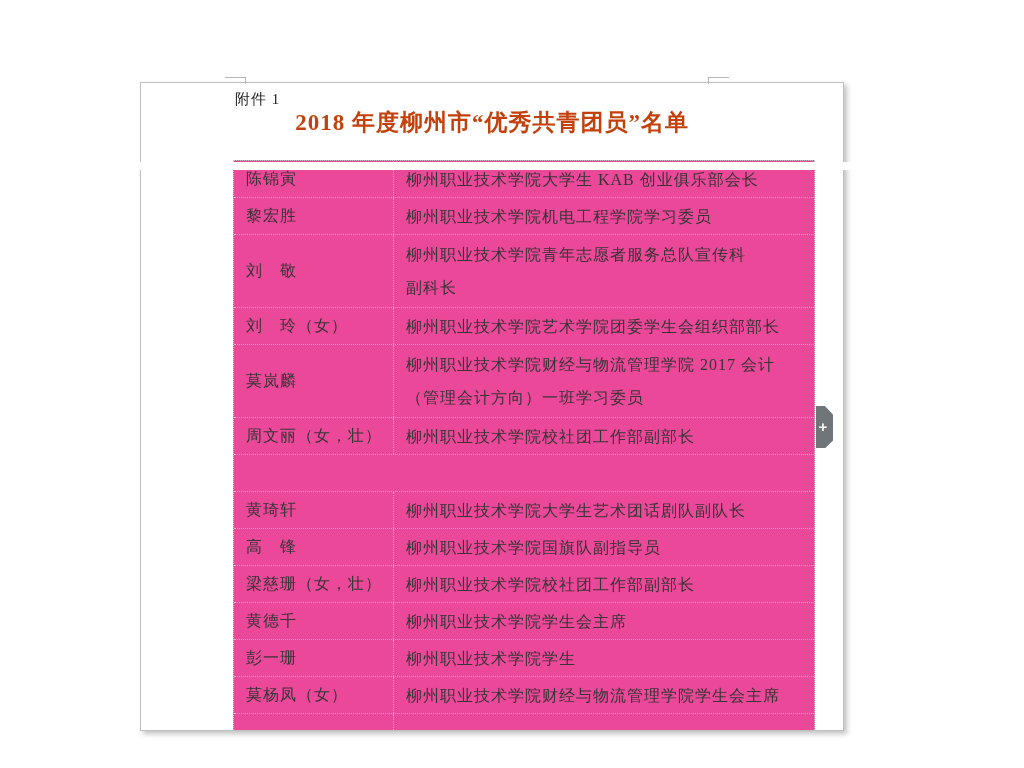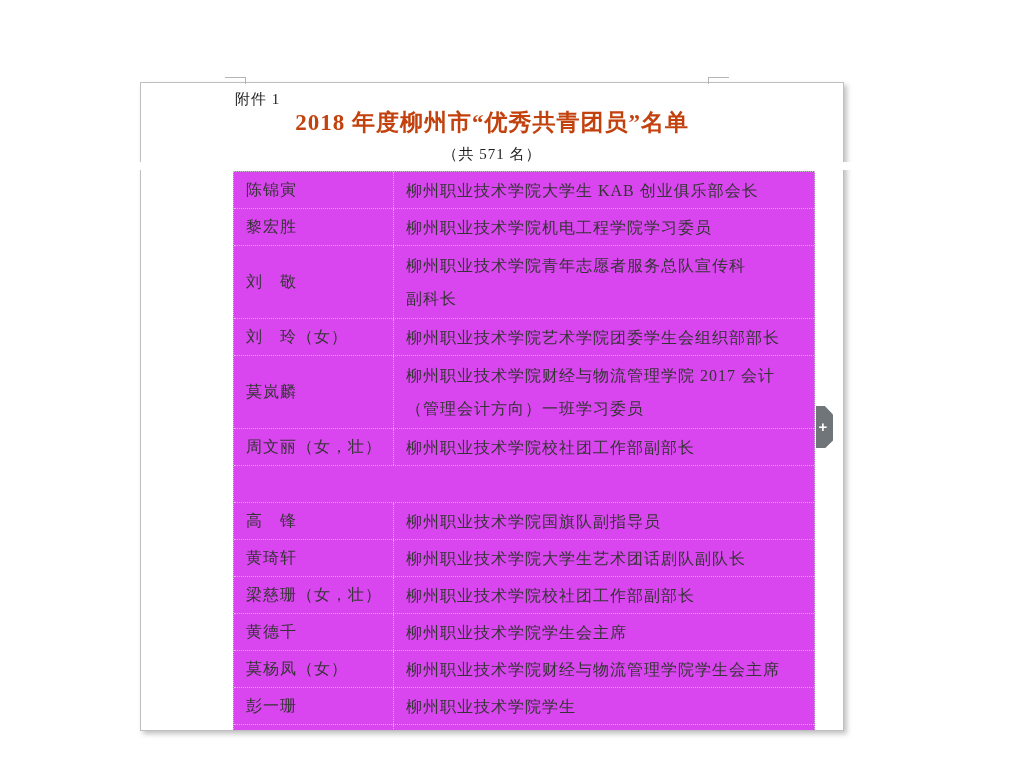--- a/index.html
+++ b/index.html
@@ -68,26 +68,26 @@
     width: 100%;
     text-align: center;
     font-size: 15px;
     letter-spacing: 1px;
     color: #222222;
   }
 
   
   .member-table {
     position: absolute;
-    left: 92px; top: 88px;
+    left: 92px; top: 77px;
     width: 582px;
     border: 1px dotted var(--table-border, #c3c3c3);
     border-bottom: none;
     box-sizing: border-box;
-    background: #d946ef;
+    background: #ec4899;
   }
   .t-row {
     display: flex;
     height: 37px;
     border-bottom: 1px dotted var(--table-border, #c3c3c3);
     box-sizing: border-box;
     font-size: 16px;
     letter-spacing: 1px;
     color: #353535;
   }
@@ -139,21 +139,20 @@
 
   <div class="mark mark-left"></div>
   <div class="mark mark-right"></div>
 
   <div class="page">
 
     <div class="attachment-label">附件 1</div>
 
     <div class="doc-title">2018 年度柳州市“优秀共青团员”名单</div>
 
-    <div class="doc-subtitle">（共 571 名）</div>
 
     <div class="member-table">
       <div>
   <div class="t-row">
     <div class="c-name">陈锦寅</div>
     <div class="c-title">柳州职业技术学院大学生 KAB 创业俱乐部会长</div>
   </div>
 
   <div class="t-row">
     <div class="c-name">黎宏胜</div>
@@ -179,47 +178,47 @@
 
   <div class="t-row">
     <div class="c-name">周文丽（女，壮）</div>
     <div class="c-title">柳州职业技术学院校社团工作部副部长</div>
   </div>
 
   <div class="t-row">
   </div>
 
   <div class="t-row">
+    <div class="c-name">黄琦轩</div>
+    <div class="c-title">柳州职业技术学院大学生艺术团话剧队副队长</div>
+  </div>
+
+  <div class="t-row">
     <div class="c-name">高　锋</div>
     <div class="c-title">柳州职业技术学院国旗队副指导员</div>
   </div>
 
   <div class="t-row">
-    <div class="c-name">黄琦轩</div>
-    <div class="c-title">柳州职业技术学院大学生艺术团话剧队副队长</div>
-  </div>
-
-  <div class="t-row">
     <div class="c-name">梁慈珊（女，壮）</div>
     <div class="c-title">柳州职业技术学院校社团工作部副部长</div>
   </div>
 
   <div class="t-row">
     <div class="c-name">黄德千</div>
     <div class="c-title">柳州职业技术学院学生会主席</div>
   </div>
 
   <div class="t-row">
+    <div class="c-name">彭一珊</div>
+    <div class="c-title">柳州职业技术学院学生</div>
+  </div>
+
+  <div class="t-row">
     <div class="c-name">莫杨凤（女）</div>
     <div class="c-title">柳州职业技术学院财经与物流管理学院学生会主席</div>
-  </div>
-
-  <div class="t-row">
-    <div class="c-name">彭一珊</div>
-    <div class="c-title">柳州职业技术学院学生</div>
   </div>
 </div>
       <div class="t-row partial">
         <div class="c-name"></div>
         <div class="c-title"></div>
       </div>
     </div>
 
   </div>
 

